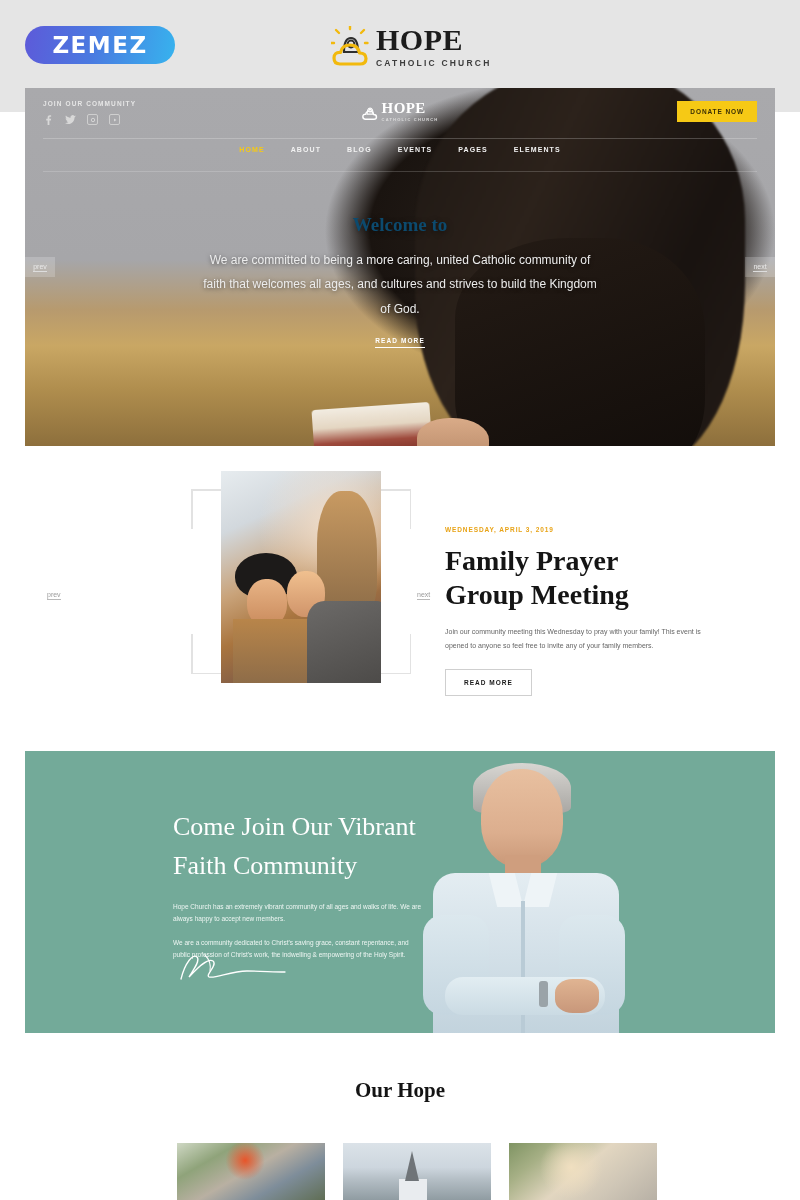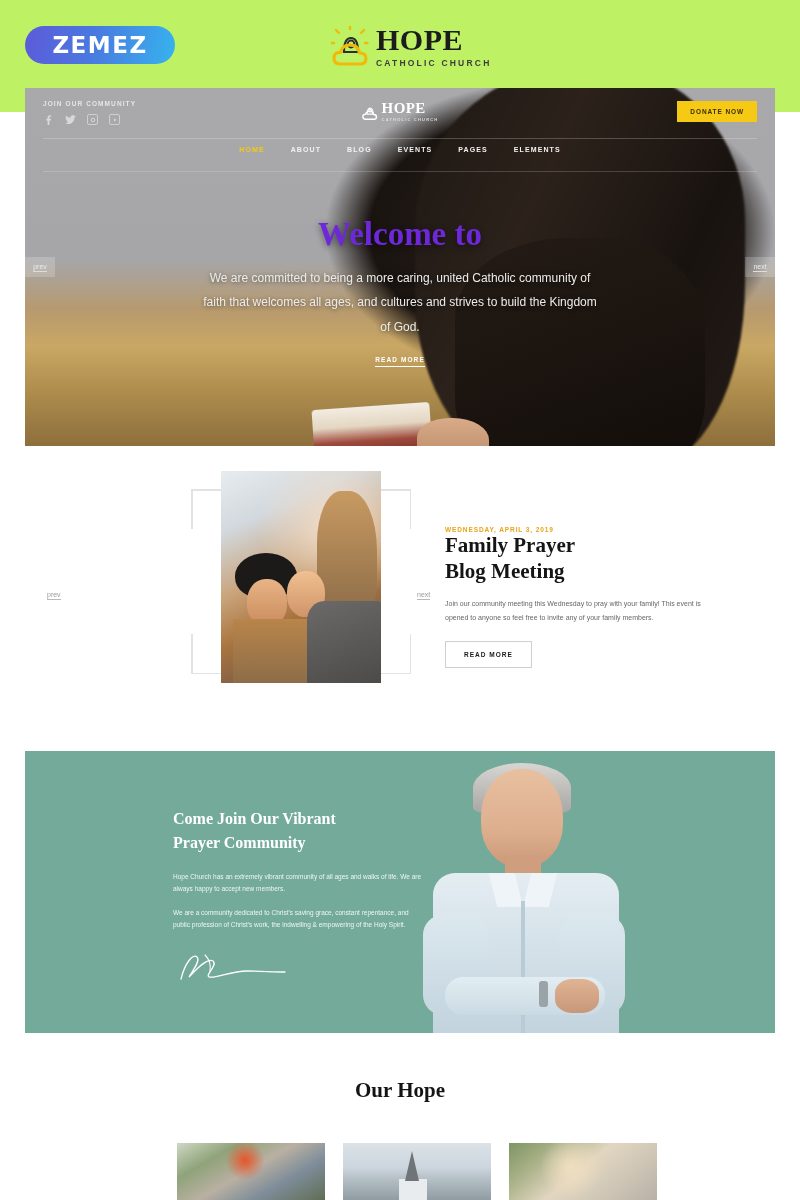--- a/index.html
+++ b/index.html
@@ -8,21 +8,21 @@
     width:800px; height:1200px;
     background:#ffffff;
     font-family:"Liberation Sans", sans-serif;
     overflow:hidden;
   }
   .page{ position:relative; width:800px; height:1200px; background:#fff; }
 
   
   .topbar{
     position:absolute; left:0; top:0; width:800px; height:112px;
-    background:#bef264; display:flex; align-items:center;
+    background:#e5e5e5; display:flex; align-items:center;
   }
   .zemez{
     position:absolute; left:25px; top:26px;
     width:150px; height:38px; border-radius:19px;
     background:linear-gradient(100deg,#5d5ad9 0%,#4a79e0 45%,#37b3ee 100%);
     display:flex; align-items:center; justify-content:center;
   }
   .zemez-text{
     color:#fff; font-weight:bold; font-size:23px; letter-spacing:1.5px;
     font-family:"DejaVu Sans", sans-serif;
@@ -128,21 +128,21 @@
     font-size:7px; font-weight:bold; letter-spacing:1.1px;
     color:#f2f2f2; cursor:pointer; text-decoration:none;
   }
   .nav-item.active{ color:#f6c915; }
 
   .hero-center{
     position:absolute; left:0; top:125px; width:100%; text-align:center;
   }
   .hero-h1{
     font-family:"Liberation Serif", serif; font-weight:bold;
-    font-size:33px; color:#6d28d9; line-height:1.3;
+    font-size:19px; color:#0c4a6e; line-height:1.3;
     text-shadow:0 2px 7px rgba(0,0,0,0.45);
   }
   .hero-p{
     margin-top:10px; font-size:12px; line-height:2.05; color:#ececec;
     max-width:400px; margin-left:auto; margin-right:auto;
     text-shadow:0 1px 4px rgba(0,0,0,0.5);
   }
   .hero-readmore{
     display:inline-block; margin-top:16px;
     font-size:6.5px; font-weight:bold; letter-spacing:1.1px; color:#fff;
@@ -207,40 +207,40 @@
   }
   .ev-nav.prev{ left:22px; top:145px; }
   .ev-nav.next{ left:392px; top:145px; }
 
   .ev-body{ position:absolute; left:420px; top:80px; width:260px; }
   .ev-date{
     font-size:6.5px; font-weight:bold; letter-spacing:0.9px; color:#e8a317;
   }
   .ev-title{
     font-family:"Liberation Serif", serif; font-weight:bold;
-    font-size:21px; color:#151515; line-height:1.22; 
+    font-size:28px; color:#151515; line-height:1.22; margin-top:11px;
   }
   .ev-desc{
     margin-top:13px; font-size:7px; line-height:1.95; color:#666;
   }
   .ev-btn{
     margin-top:16px; background:#fff; border:1px solid #cfcfcf;
     font-size:6.5px; font-weight:bold; letter-spacing:1px; color:#1a1a1a;
     padding:9px 18px; cursor:pointer;
   }
 
   
   .green{
     position:absolute; left:25px; top:751px; width:750px; height:282px;
     background:#73aa99; overflow:hidden;
   }
   .gr-text{ position:absolute; left:148px; top:56px; width:250px; }
   .gr-h2{
-    font-family:"Liberation Serif", serif; font-weight:bold;
-    font-size:16px; color:#fff; line-height:1.5;
+    font-family:"Liberation Serif", serif; font-weight:normal;
+    font-size:26px; color:#fff; line-height:1.5;
   }
   .gr-p{
     margin-top:16px; font-size:6.5px; line-height:1.85; color:#eef6f3;
   }
   .gr-p.second{ margin-top:12px; }
   .gr-sign{
     position:absolute; left:150px; top:200px; width:120px; height:32px;
   }
   .gr-person{
     position:absolute; right:120px; bottom:0; width:250px; height:268px;
@@ -466,32 +466,32 @@
         <div class="ph-coat2"></div>
       </div>
     </div>
     <div class="ev-nav prev">prev</div>
     <div class="ev-nav next">next</div>
 
     <div class="ev-body">
       <div class="ev-date">WEDNESDAY, APRIL 3, 2019</div>
       <div class="ev-title">
         <div>Family Prayer</div>
-        <div>Blog Meeting</div>
+        <div>Group Meeting</div>
       </div>
       <p class="ev-desc">Join our community meeting this Wednesday to pray with your family! This event is opened to anyone so feel free to invite any of your family members.</p>
       <button class="ev-btn">READ MORE</button>
     </div>
   </div>
 
   <div class="green">
     <div class="gr-text">
       <div class="gr-h2">
         <div>Come Join Our Vibrant</div>
-        <div>Prayer Community</div>
+        <div>Faith Community</div>
       </div>
       <p class="gr-p">Hope Church has an extremely vibrant community of all ages and walks of life. We are always happy to accept new members.</p>
       <p class="gr-p second">We are a community dedicated to Christ's saving grace, constant repentance, and public profession of Christ's work, the indwelling &amp; empowering of the Holy Spirit.</p>
     </div>
 
     <div class="gr-sign">
       <svg width="120" height="32" viewBox="0 0 120 32">
         <path d="M6 28 C10 12 18 2 22 6 C26 10 16 22 14 26 C20 20 32 6 38 10 C43 14 30 24 34 26 C40 28 56 20 72 20 C86 20 98 21 110 21" fill="none" stroke="#ffffff" stroke-width="1.3" stroke-linecap="round"></path>
         <path d="M30 4 C34 8 36 14 35 20" fill="none" stroke="#ffffff" stroke-width="1.1" stroke-linecap="round"></path>
       </svg>

